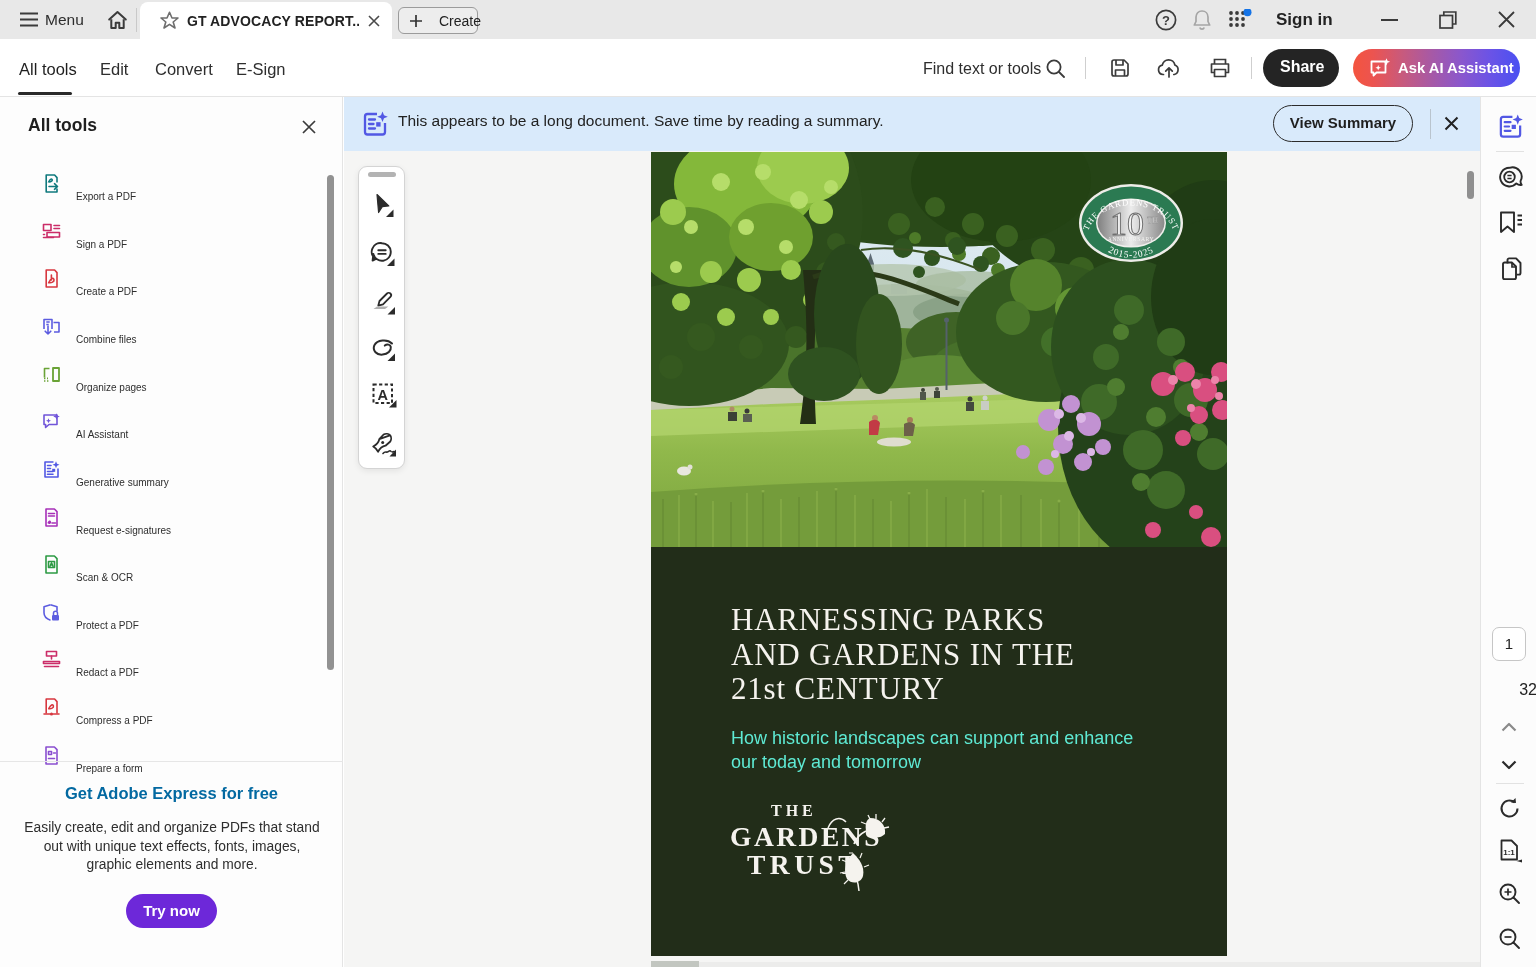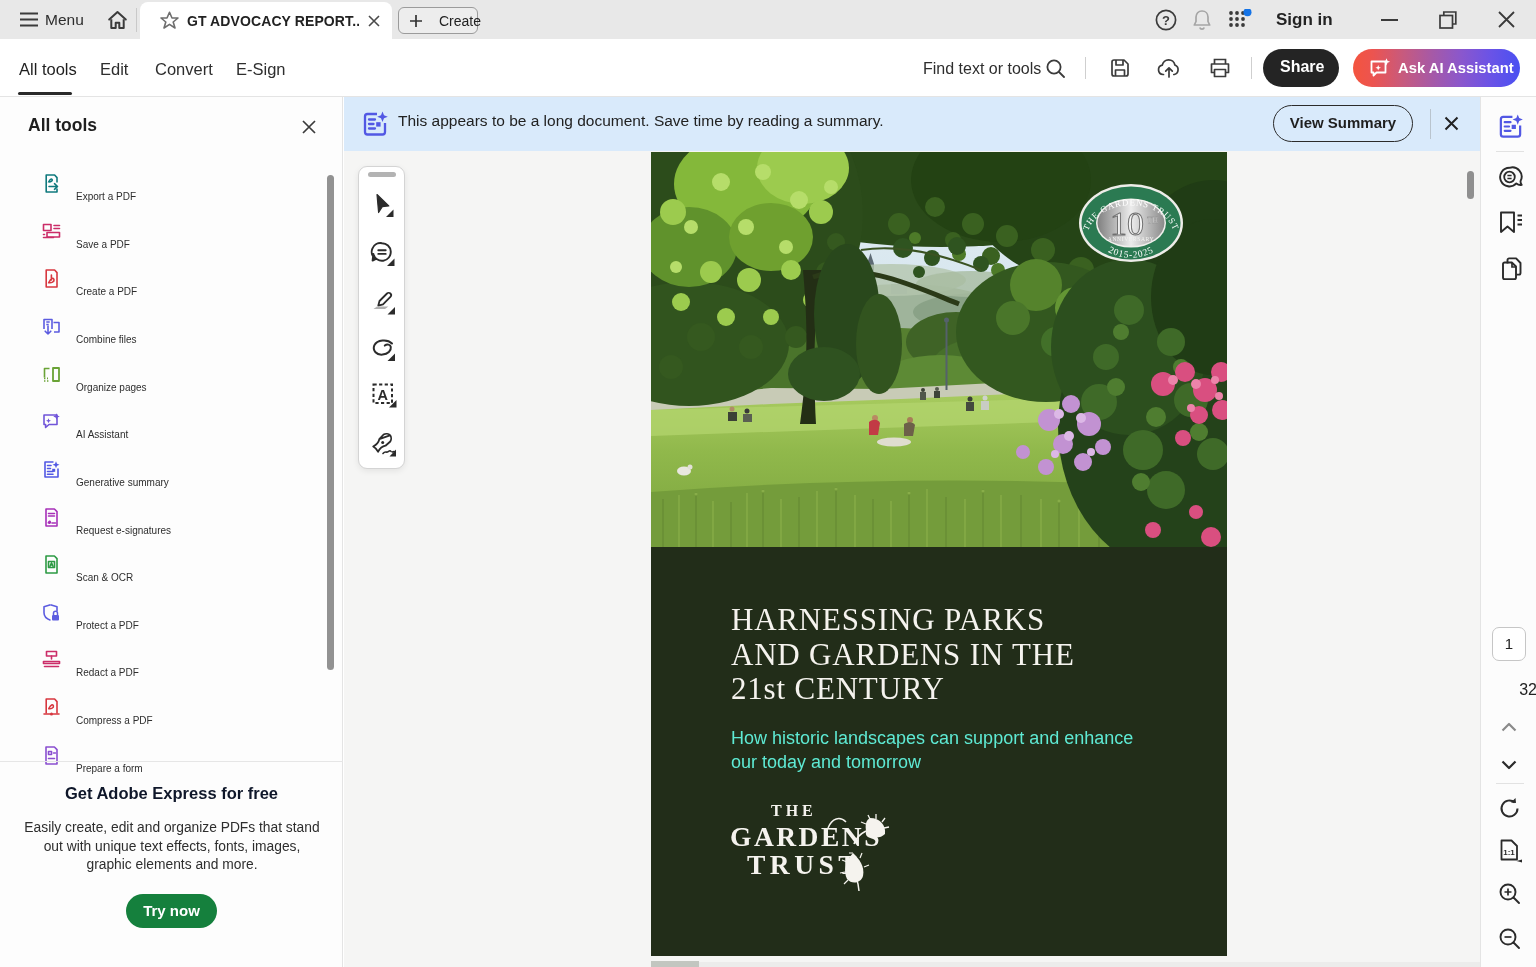--- a/index.html
+++ b/index.html
@@ -156,21 +156,21 @@
       <span>Export a PDF</span>
     </div>
     <div class="toolitem" style="top:111px">
       <svg width="19" height="19" viewBox="0 0 19 19">
           <g fill="none" stroke="#cb2d68" stroke-width="1.6" stroke-linejoin="round">
             <rect x="1.5" y="2.5" width="7.5" height="6"></rect>
             <rect x="5" y="10.5" width="12.5" height="4.5"></rect>
             <path d="M12 3.5h5.5M12 6.5h5.5M1.5 12.5h1M1.5 15.5h10" stroke-linecap="round"></path>
           </g>
         </svg>
-      <span>Save a PDF</span>
+      <span>Sign a PDF</span>
     </div>
     <div class="toolitem" style="top:158px">
       <svg width="19" height="19" viewBox="0 0 19 19">
           <g fill="none" stroke="#d7373f" stroke-width="1.6">
             <path d="M15 18H4.2V1h8.4L15 3.6z" stroke-linejoin="round"></path>
             <path d="M6.8 13.6c2.3-4.6 4.6-5.3 5.2-3 .5 2-2.6 3.6-5.2 3zM9.4 6v5" stroke-linecap="round"></path>
           </g>
         </svg>
       <span>Create a PDF</span>
     </div>
@@ -277,23 +277,23 @@
           <g fill="none" stroke="#8a4fd0" stroke-width="1.6" stroke-linejoin="round">
             <path d="M15 18H4V1h8.4L15 3.6z"></path>
             <rect x="6.5" y="5.5" width="3" height="3"></rect>
             <path d="M11.5 7h2M6.5 12.5h6" stroke-linecap="round"></path>
           </g>
         </svg>
       <span>Prepare a form</span>
     </div>
 
     <div class="abs" style="left:0;top:664px;width:343px;height:1px;background:#e6e6e6"></div>
-    <div class="abs" style="left:0;top:687px;width:343px;text-align:center;font-size:16.5px;font-weight:bold;color:#0f172a">Get Adobe Express for free</div>
+    <div class="abs" style="left:0;top:687px;width:343px;text-align:center;font-size:16.5px;font-weight:bold;color:#0369a1">Get Adobe Express for free</div>
     <div class="abs" style="left:22px;top:722px;width:300px;text-align:center;font-size:13.8px;line-height:18.6px;color:#2e2e2e">Easily create, edit and organize PDFs that stand out with unique text effects, fonts, images, graphic elements and more.</div>
-    <div class="abs" style="left:126px;top:797px;width:91px;height:34px;border-radius:17px;background:#15803d;text-align:center;line-height:34px;font-size:15px;font-weight:bold;color:#fff">Try now</div>
+    <div class="abs" style="left:126px;top:797px;width:91px;height:34px;border-radius:17px;background:#6d28d9;text-align:center;line-height:34px;font-size:15px;font-weight:bold;color:#fff">Try now</div>
     <div class="abs" style="left:327px;top:78px;width:7px;height:495px;background:#929292;border-radius:4px"></div>
   </div>
   <div id="docarea">
     <div id="banner">
       <svg class="abs" style="left:17px;top:13px" width="28" height="28" viewBox="0 0 28 28">
         <g fill="none" stroke="#5258e4" stroke-width="2.3" stroke-linejoin="round">
           <path d="M24 13v9a2.5 2.5 0 0 1-2.5 2.5h-15A2.5 2.5 0 0 1 4 22V6.5A2.5 2.5 0 0 1 6.5 4H16"></path>
           <path d="M8 9.5h6M8 14h4.5M8 18.5h6" stroke-linecap="round"></path>
         </g>
         <path d="M21.5 1.5l1.5 3.8 3.8 1.5-3.8 1.5-1.5 3.8-1.5-3.8-3.8-1.5 3.8-1.5z" fill="#5258e4"></path>

